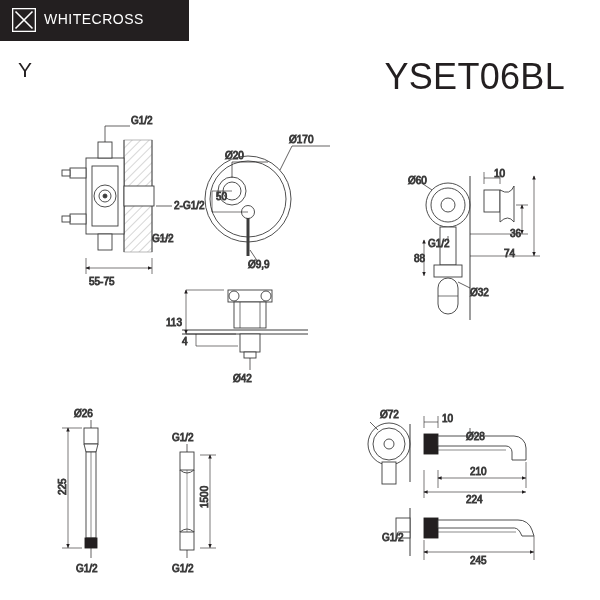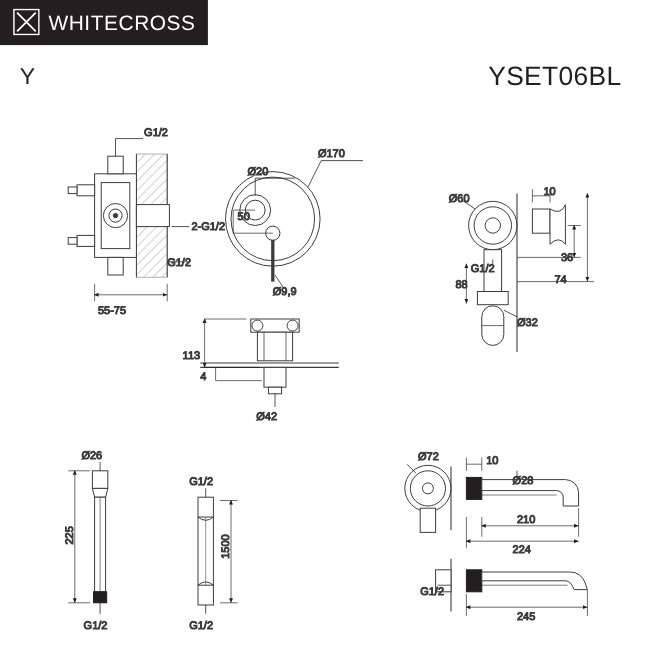--- a/index.html
+++ b/index.html
@@ -28,35 +28,35 @@
     background: #231f20;
   }
   .brand-logo {
     position: absolute;
     left: 12px; top: 8px;
     width: 24px; height: 24px;
   }
   .brand-name {
     position: absolute;
     left: 44px; top: 11px;
-    font-size: 19px;
+    font-size: 14px;
     letter-spacing: 0.5px;
     color: #ffffff;
     font-weight: 400;
   }
   .model-left {
     position: absolute;
     left: 18px; top: 58px;
     font-size: 21px;
     color: #231f20;
   }
   .model-right {
     position: absolute;
     right: 35px; top: 56px;
-    font-size: 24px;
+    font-size: 36px;
     color: #231f20;
     letter-spacing: 0.3px;
   }
   
   svg.drawing {
     position: absolute;
     left: 0; top: 0;
     width: 600px;
     height: 600px;
   }

